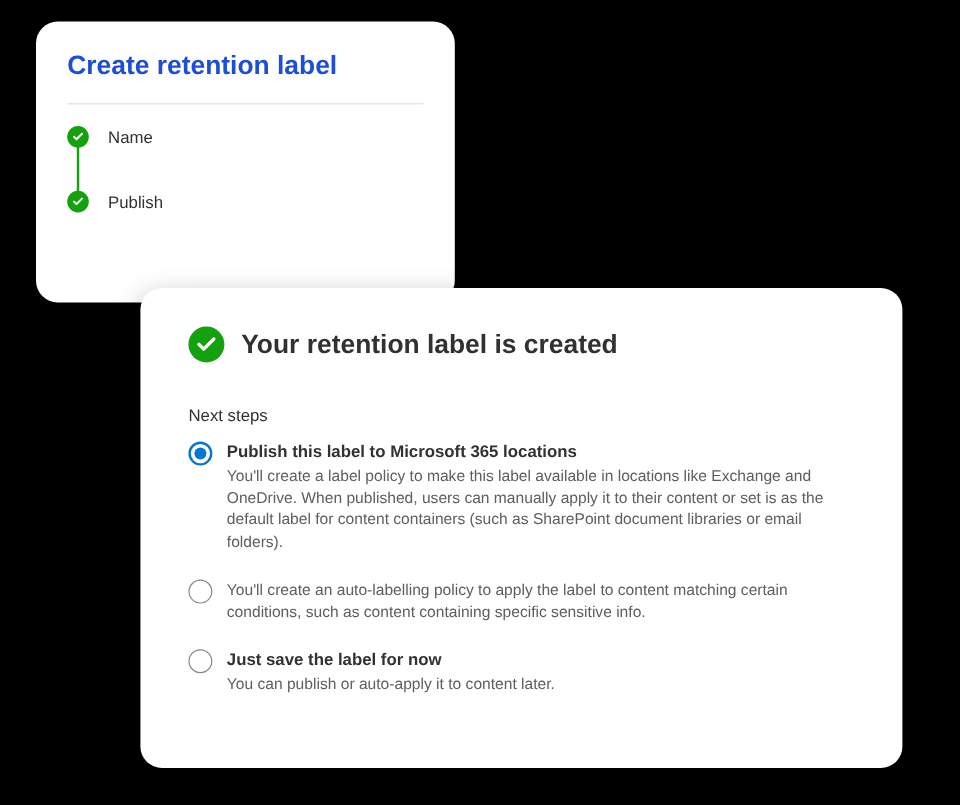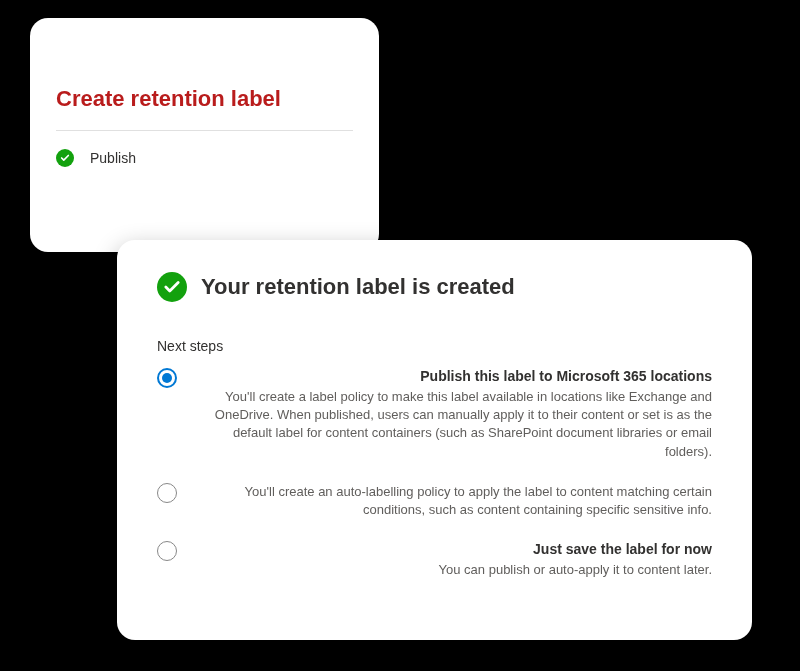--- a/index.html
+++ b/index.html
@@ -31,23 +31,22 @@
     .card-front {
       top: 240px;
       left: 117px;
       width: 635px;
       height: 400px;
       padding: 32px 40px 32px 40px;
     }
     .card-title {
       font-size: 22px;
       font-weight: 700;
-      color: #b91c1c;
+      color: #1d4ed8;
       margin-bottom: 18px;
-      margin-top: 44px;
     }
     .divider {
       border: none;
       border-top: 1px solid #e0e0e0;
       margin-bottom: 18px;
     }
     .step-list {
       position: relative;
     }
     .step-item {
@@ -119,21 +118,20 @@
     }
     .section-label {
       font-size: 14px;
       color: #323130;
       margin-bottom: 14px;
     }
     .option {
       display: flex;
       align-items: flex-start;
       margin-bottom: 22px;
-      text-align: right;
     }
     .radio {
       width: 20px;
       height: 20px;
       border-radius: 50%;
       flex-shrink: 0;
       margin-right: 12px;
       margin-top: 0px;
       position: relative;
       cursor: pointer;
@@ -176,20 +174,28 @@
 <div class="card card-back">
   <h1 class="card-title">Create retention label</h1>
   <hr class="divider">
   <div class="step-list">
     <div class="step-item">
       <span class="step-icon">
         <svg viewBox="0 0 12 12">
             <path d="M10 3L4.5 8.5L2 6" stroke="#fff" stroke-width="2" fill="none" stroke-linecap="round" stroke-linejoin="round"></path>
           </svg>
       </span>
+      <span class="step-label">Name</span>
+    </div>
+    <div class="step-item">
+      <span class="step-icon">
+        <svg viewBox="0 0 12 12">
+            <path d="M10 3L4.5 8.5L2 6" stroke="#fff" stroke-width="2" fill="none" stroke-linecap="round" stroke-linejoin="round"></path>
+          </svg>
+      </span>
       <span class="step-label">Publish</span>
     </div>
   </div>
 </div>
 
 <div class="card card-front">
   <div class="success-header">
     <span class="success-icon">
       <svg viewBox="0 0 16 16">
           <path d="M13.5 4L6 11.5L2.5 8" stroke="#fff" stroke-width="2.5" fill="none" stroke-linecap="round" stroke-linejoin="round"></path>

